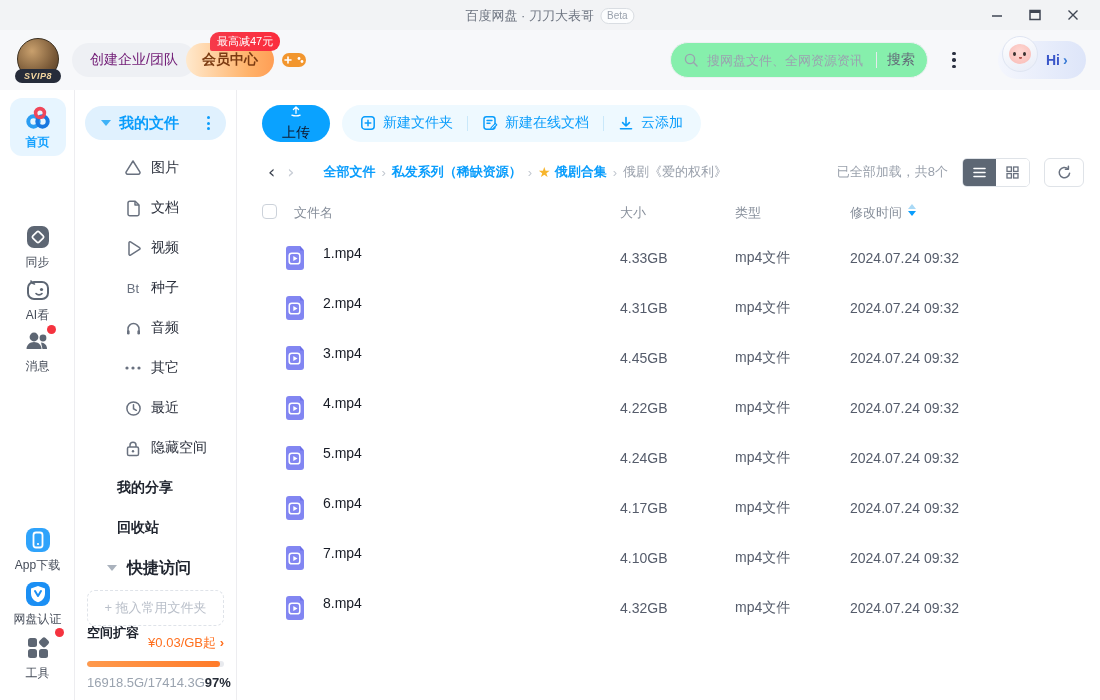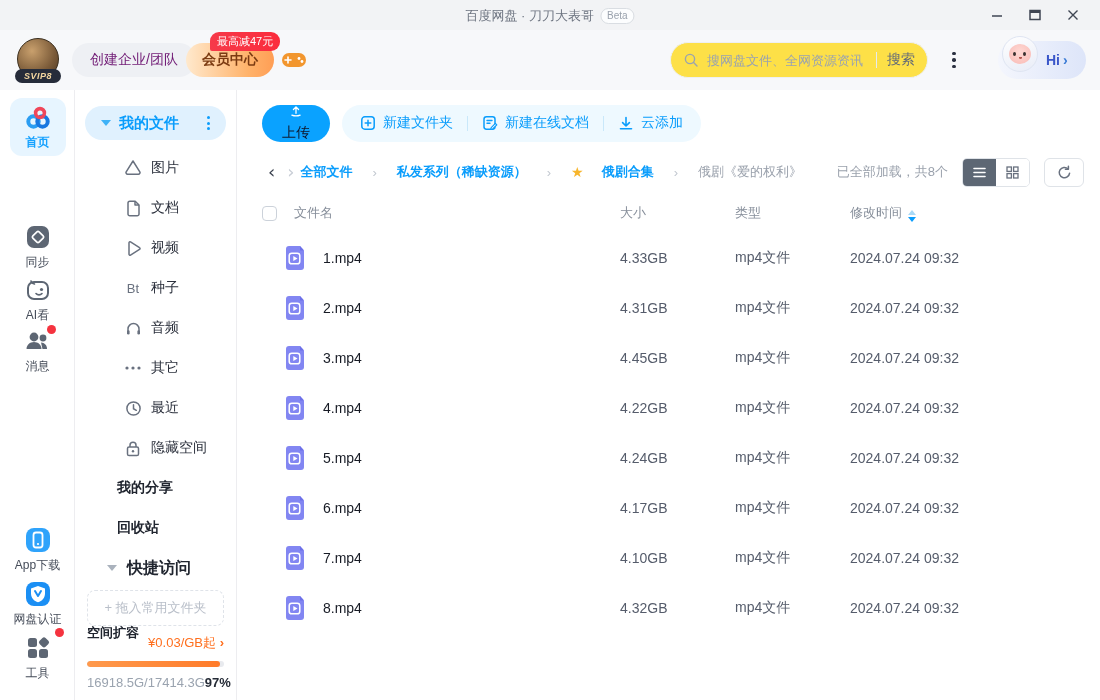--- a/index.html
+++ b/index.html
@@ -25,21 +25,21 @@
     display:flex; align-items:center; justify-content:center; letter-spacing:.5px; }
   .team-btn { position:absolute; left:72px; top:13px; height:34px; padding:0 18px; border-radius:17px;
     background:#eef0f4; color:#701a75; font-size:14px; display:flex; align-items:center; cursor:pointer; }
   .vip-btn { position:absolute; left:186px; top:13px; height:34px; padding:0 16px; border-radius:17px;
     background:linear-gradient(90deg,#ffe9cd,#ffb36b 70%,#ff9e55); color:#7c3b12; font-size:14px;
     font-weight:bold; display:flex; align-items:center; cursor:pointer; }
   .vip-badge { position:absolute; left:24px; top:-11px; background:linear-gradient(90deg,#f63a4a,#fb2c3c);
     color:#fff; font-size:11px; padding:2px 7px; border-radius:9px 9px 9px 2px; white-space:nowrap; font-weight:normal; }
   .game-btn { position:absolute; left:281px; top:20px; cursor:pointer; }
 
-  .searchbox { position:absolute; right:172px; top:12px; width:258px; height:36px; background:#fde047;
+  .searchbox { position:absolute; right:172px; top:12px; width:258px; height:36px; background:#86efac;
     border:1px solid #eef0f3; border-radius:18px; display:flex; align-items:center; padding:0 12px; }
   .searchbox input { border:none; outline:none; flex:1; font-size:13px; color:#333;
     font-family:inherit; background:transparent; min-width:0; }
   .searchbox input::placeholder { color:#9aa3af; }
   .search-sep { width:1px; height:16px; background:#e7eaee; margin:0 10px; }
   .search-go { font-size:14px; color:#636b78; cursor:pointer; white-space:nowrap; }
   .more-dots { position:absolute; right:136px; top:18px; width:20px; height:24px; display:flex;
     flex-direction:column; align-items:center; justify-content:center; gap:3px; cursor:pointer; }
   .more-dots i { width:3.5px; height:3.5px; border-radius:50%; background:#2a3040; }
   .user-pill { position:absolute; right:14px; top:11px; width:88px; height:38px; border-radius:19px;
@@ -107,40 +107,40 @@
     font-size:14px; display:flex; align-items:center; gap:7px; cursor:pointer;flex-direction:column; }
   .tool-pill { height:37px; border-radius:19px; background:#eef9ff; display:flex; align-items:center;
     padding:0 18px; gap:14px; }
   .tool-act { display:flex; align-items:center; gap:7px; color:#0a9dfc; font-size:14px; cursor:pointer;
     white-space:nowrap; }
   .tool-sep { width:1px; height:15px; background:#c9e8fa; }
 
   .crumb-row { margin-top:15px; height:30px; display:flex; align-items:center; }
   .nav-arrow { font-size:18px; line-height:1; padding:0 6px; cursor:pointer; color:#3c4350; font-family:"DejaVu Sans",sans-serif; }
   .nav-arrow.disabled { color:#c9ced6; }
-  .crumbs { display:flex; align-items:center; gap:20px; margin-left:0; font-size:13px; white-space:nowrap; }
+  .crumbs { display:flex; align-items:center; gap:6px; margin-left:23px; font-size:13px; white-space:nowrap; }
   .crumb-link { color:#0a9dfc; font-weight:bold; cursor:pointer; }
   .crumb-sep { color:#c2c8d0; }
   .crumb-star { color:#f7b52c; font-size:14px; margin-right:-2px; }
   .crumb-current { color:#9aa1ac; }
   .crumb-right { margin-left:auto; display:flex; align-items:center; gap:14px; }
   .load-status { font-size:13px; color:#9aa1ac; white-space:nowrap; }
   .view-toggle { display:flex; border:1px solid #dfe3e8; border-radius:5px; overflow:hidden; }
   .seg { width:33px; height:27px; display:flex; align-items:center; justify-content:center;
     background:#fff; cursor:pointer; }
   .seg.active { background:#5d6774; }
   .refresh-btn { width:40px; height:29px; border:1px solid #dfe3e8; border-radius:6px; background:#fff;
     display:flex; align-items:center; justify-content:center; cursor:pointer; }
 
   .grid-cols { display:grid; grid-template-columns:358px 115px 115px 1fr; align-items:center; }
   .list-header { height:40px; margin-top:6px; font-size:13px; color:#868e9a; }
-  .name-cell { display:flex; align-items:center; }
+  .name-cell { display:flex; }
   .checkbox { width:15px; height:15px; border:1.5px solid #ccd2da; border-radius:4px; background:#fff;
     margin-right:17px; cursor:pointer; flex:none; }
-  .hdr-time { display:flex; align-items:flex-end; gap:6px; }
+  .hdr-time { display:flex; align-items:flex-start; gap:6px; }
   .sort-ico { display:flex; flex-direction:column; gap:2px; cursor:pointer; }
   .sort-up { width:0; height:0; border-left:4px solid transparent; border-right:4px solid transparent;
     border-bottom:5px solid #a9d9f6; }
   .sort-dn { width:0; height:0; border-left:4px solid transparent; border-right:4px solid transparent;
     border-top:5px solid #0a9dfc; }
 
   .file-row { height:50px; cursor:pointer; }
   .file-ico { width:24px; height:26px; margin:0 16px 0 21px; flex:none; }
   .fname { font-size:14px; color:#171b25; }
   .fmeta { font-size:14px; color:#555c6b; }

